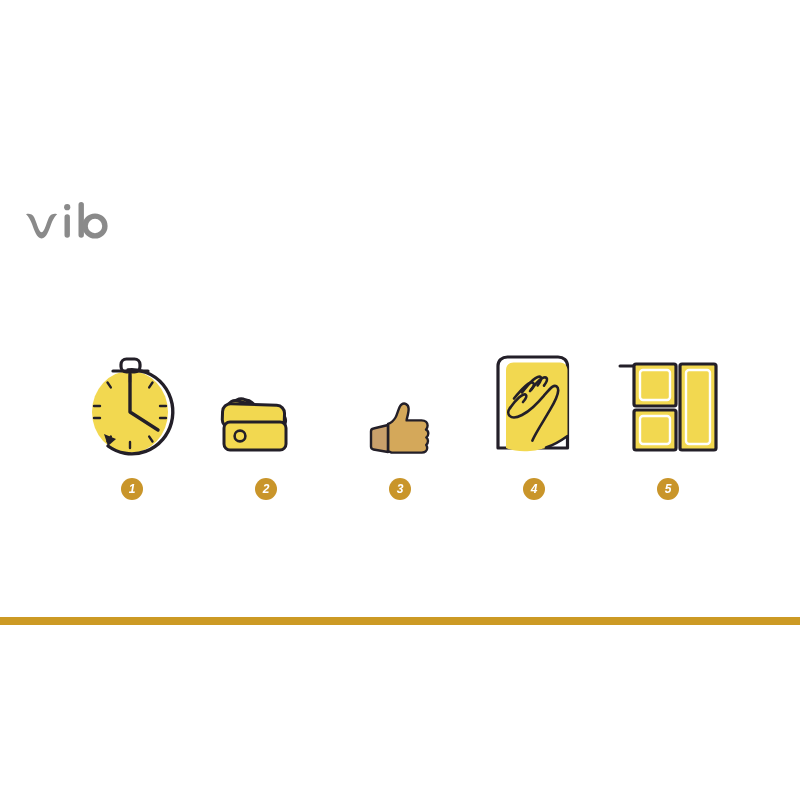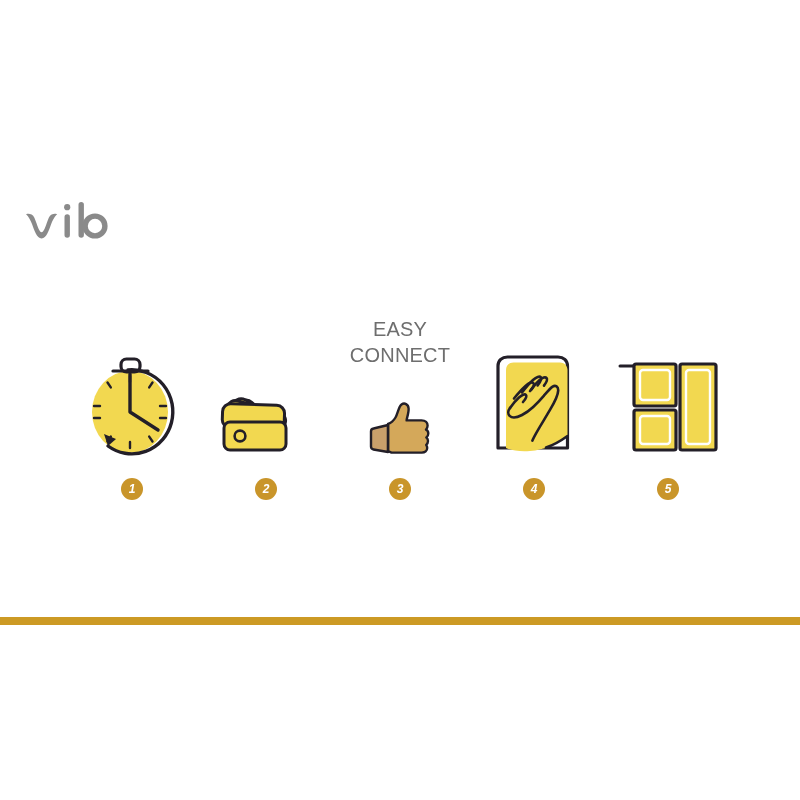--- a/index.html
+++ b/index.html
@@ -191,24 +191,20 @@
           </g>
 
           <circle cx="24" cy="86" r="5.4" fill="#F2D850" stroke="#231f28" stroke-width="2.6"></circle>
         </svg>
       </div>
       <div class="badge">2</div>
     </div>
 
     <div class="feature">
       <div class="feature-art">
-        <div class="easy-connect-label">
-          <span>EASY</span>
-          <span>CONNECT</span>
-        </div>
         <svg width="70" height="60" viewBox="0 0 70 60" aria-hidden="true">
 
           <path d="M23 26 C23 26, 27.5 24.5, 30.5 19.5 C33 15.3, 33.6 8.5, 36.5 6.5
                    C39.5 4.4, 43.3 6.2, 43.6 10.5 C43.9 14.8, 41.6 20.4, 41.6 22.4
                    L56.5 22.4 C60.6 22.4, 62.6 24.8, 62.6 27.6 C62.6 30, 61 31.6, 61 31.6
                    C61 31.6, 63.3 32.6, 63.3 35.4 C63.3 38, 61.3 39.4, 61.3 39.4
                    C61.3 39.4, 63 40.6, 63 43.1 C63 45.5, 61.2 46.9, 61.2 46.9
                    C61.2 46.9, 62.2 48.2, 62.2 50.1 C62.2 52.8, 60 54.6, 56.8 54.6
                    L26.5 54.6 L23 53 Z" fill="#D4A85A" stroke="#231f28" stroke-width="2.4" stroke-linejoin="round"></path>
 

